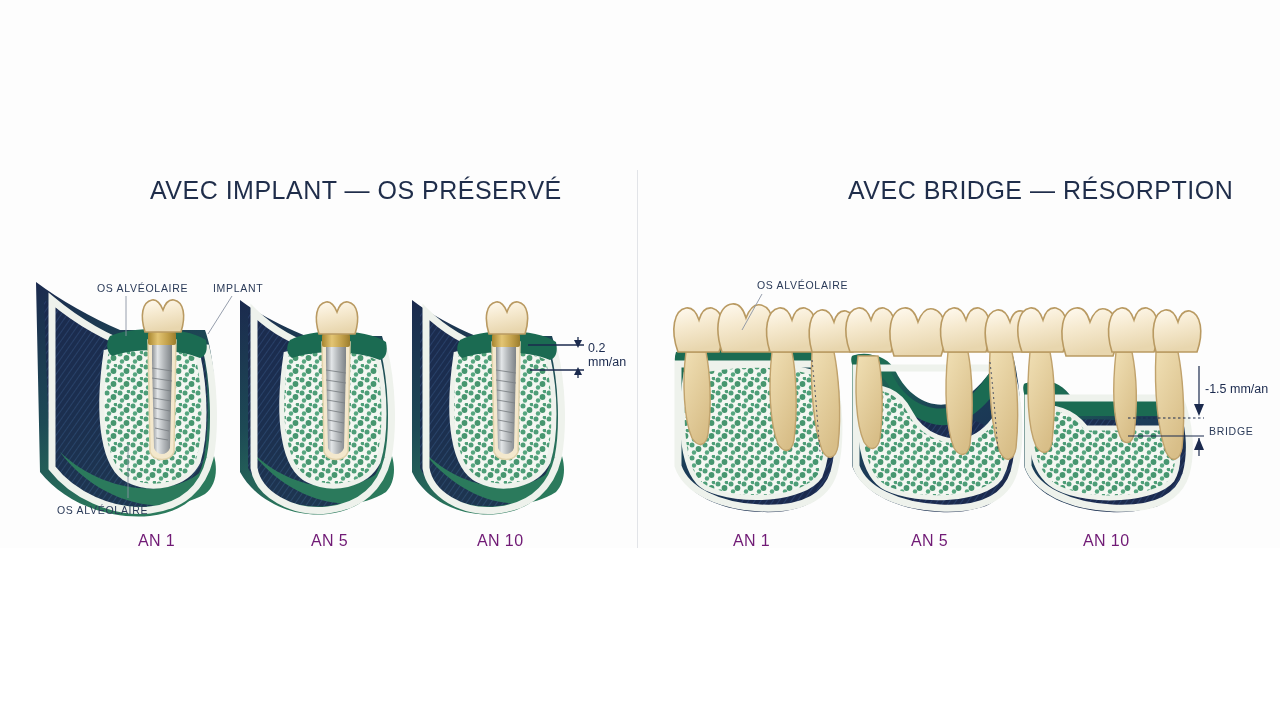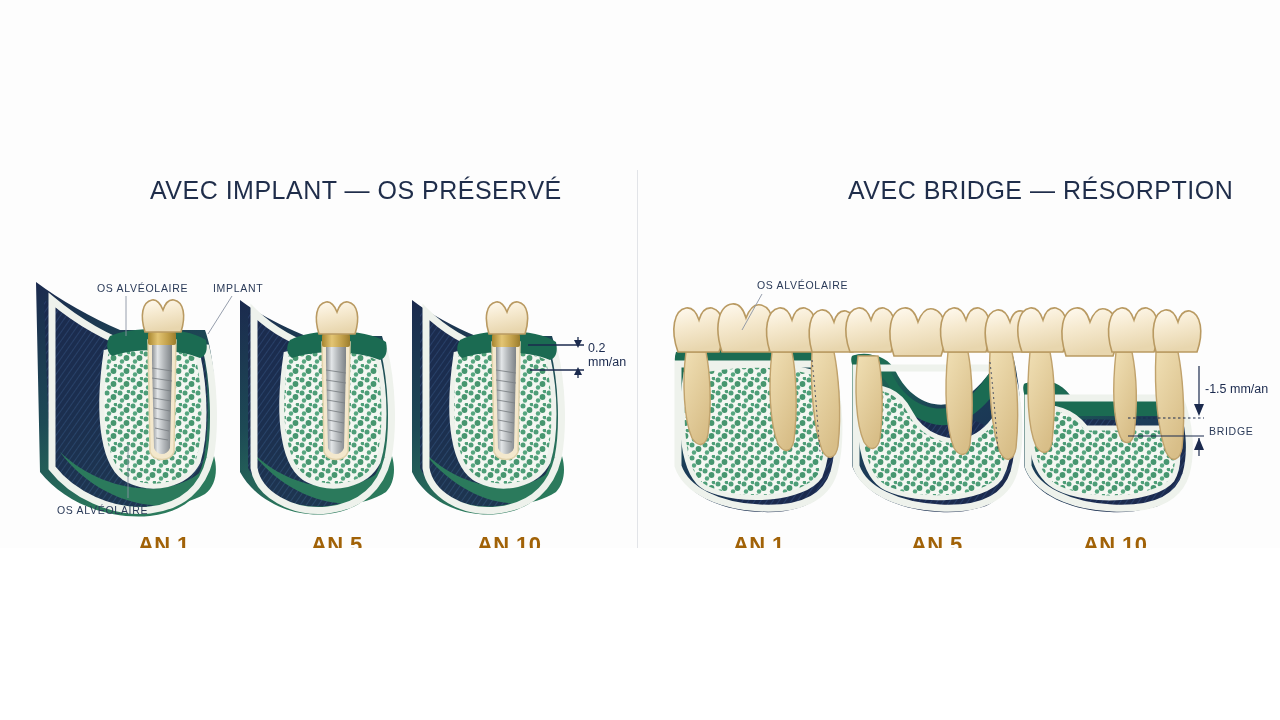--- a/index.html
+++ b/index.html
@@ -35,23 +35,23 @@
     left: 637px;
     top: 170px;
     width: 1px;
     height: 378px;
     background: #e2e4e8;
   }
 
   
   .year-caption {
     position: absolute;
-    font-size: 22px;
-    font-weight: bold;
-    color: #a16207;
+    font-size: 16px;
+    font-weight: normal;
+    color: #701a75;
     letter-spacing: 0.4px;
     white-space: nowrap;
   }
   #yl1 { left: 138px; top: 532px; }
   #yl2 { left: 311px; top: 532px; }
   #yl3 { left: 477px; top: 532px; }
   #yr1 { left: 733px; top: 532px; }
   #yr2 { left: 911px; top: 532px; }
   #yr3 { left: 1083px; top: 532px; }
 

